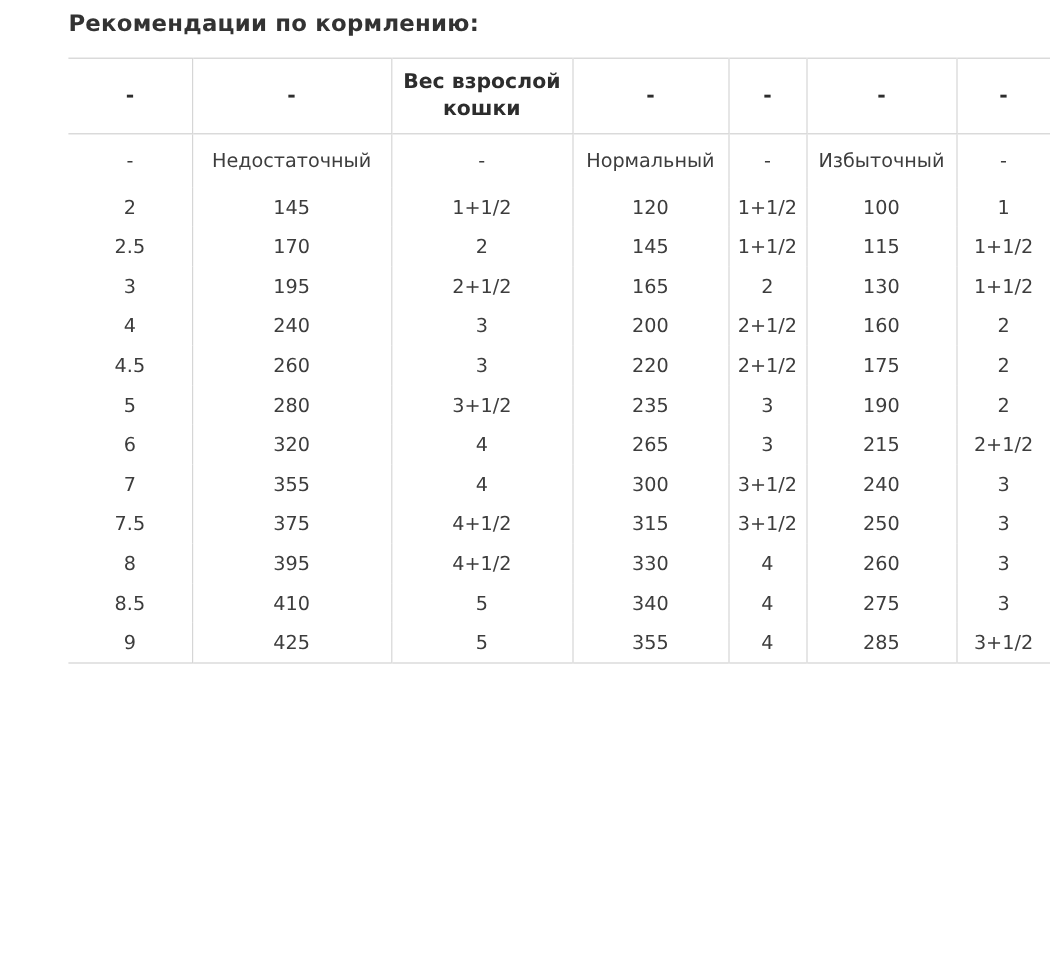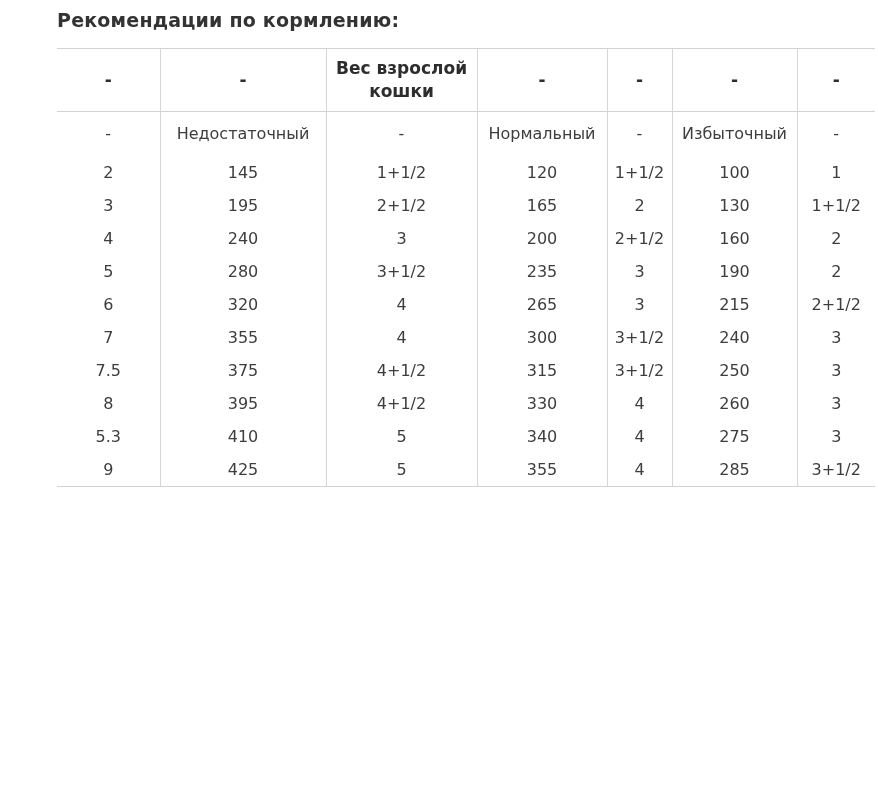--- a/index.html
+++ b/index.html
@@ -100,35 +100,53 @@
           <tr>
             <td>2</td>
             <td>145</td>
             <td>1+1/2</td>
             <td>120</td>
             <td>1+1/2</td>
             <td>100</td>
             <td>1</td>
           </tr>
           <tr>
+            <td>2.5</td>
+            <td>170</td>
+            <td>2</td>
+            <td>145</td>
+            <td>1+1/2</td>
+            <td>115</td>
+            <td>1+1/2</td>
+          </tr>
+          <tr>
             <td>3</td>
             <td>195</td>
             <td>2+1/2</td>
             <td>165</td>
             <td>2</td>
             <td>130</td>
             <td>1+1/2</td>
           </tr>
           <tr>
             <td>4</td>
             <td>240</td>
             <td>3</td>
             <td>200</td>
             <td>2+1/2</td>
             <td>160</td>
+            <td>2</td>
+          </tr>
+          <tr>
+            <td>4.5</td>
+            <td>260</td>
+            <td>3</td>
+            <td>220</td>
+            <td>2+1/2</td>
+            <td>175</td>
             <td>2</td>
           </tr>
           <tr>
             <td>5</td>
             <td>280</td>
             <td>3+1/2</td>
             <td>235</td>
             <td>3</td>
             <td>190</td>
             <td>2</td>
@@ -163,21 +181,21 @@
           <tr>
             <td>8</td>
             <td>395</td>
             <td>4+1/2</td>
             <td>330</td>
             <td>4</td>
             <td>260</td>
             <td>3</td>
           </tr>
           <tr>
-            <td>5.3</td>
+            <td>8.5</td>
             <td>410</td>
             <td>5</td>
             <td>340</td>
             <td>4</td>
             <td>275</td>
             <td>3</td>
           </tr>
           <tr>
             <td>9</td>
             <td>425</td>

